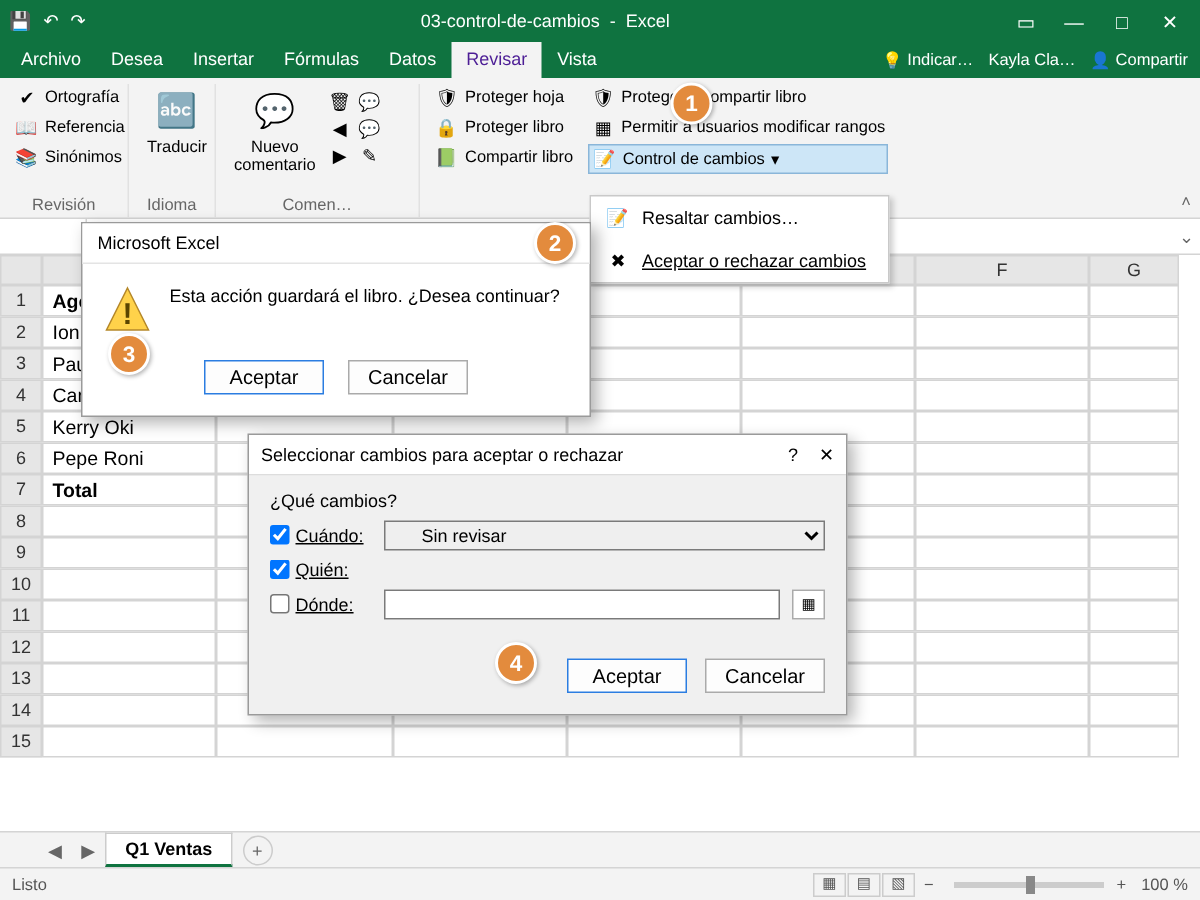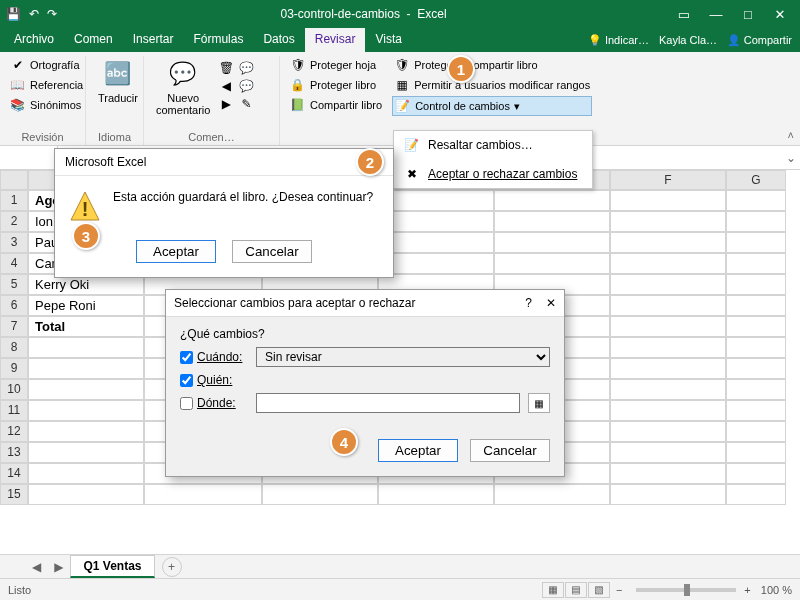--- a/index.html
+++ b/index.html
@@ -74,22 +74,22 @@
 .dlg1 .warn { width: 32px; height: 32px; }
 .dlg1 .btns { display: flex; gap: 16px; justify-content: center; padding: 8px 0 14px 0; }
 .dlg1 .btn { min-width: 80px; padding: 3px 12px; border: 1px solid #aaa; background: #fdfdfd; }
 .dlg1 .btn.primary { border: 1px solid #2b7de1; }
 
 .dlg2 { left: 165px; top: 289px; width: 400px; background: #f0f0f0; z-index: 40; }
 .dlg2 .titleb { display: flex; padding: 6px 8px; background: #fff; border-bottom: 1px solid #ddd; }
 .dlg2 .titleb .t { flex: 1; }
 .dlg2 .content { padding: 10px 14px; }
 .dlg2 .row { display: flex; align-items: center; gap: 8px; margin: 6px 0; }
-.dlg2 .row label { width: 68px; display: flex; align-items: flex-end; gap: 4px; }
-.dlg2 .row select, .dlg2 .row input.txt { flex: 1; border: 1px solid #7a7a7a; height: 20px; font-size: 12px; padding: 0 4px; }
+.dlg2 .row label { width: 68px; display: flex; align-items: flex-start; gap: 4px; }
+.dlg2 .row select, .dlg2 .row input.txt { flex: 1; border: 1px solid #7a7a7a; height: 20px; font-size: 12px; padding: 0 20px; }
 .dlg2 .row select.sel-hl { background: #0a64c2; color: #fff; }
 .dlg2 .btns { display: flex; gap: 12px; justify-content: flex-end; padding: 10px 14px 14px 14px; }
 .dlg2 .btn { min-width: 80px; padding: 3px 12px; border: 1px solid #aaa; background: #fdfdfd; }
 .dlg2 .btn.primary { border: 1px solid #2b7de1; }
 .dlg2 .refbtn { width: 22px; height: 20px; border: 1px solid #aaa; background: #fff; font-size: 10px; }
 
 
 .badge { position: absolute; width: 28px; height: 28px; border-radius: 50%; background: #e38b3d; border: 2px solid #fff; color: #fff; font-weight: 700; font-size: 15px; display: flex; align-items: center; justify-content: center; box-shadow: 1px 1px 3px rgba(0,0,0,.3); z-index: 100; }
 
 .underline { text-decoration: underline; }
@@ -111,21 +111,21 @@
   <div class="win-controls">
     <span>▭</span>
     <span>—</span>
     <span>□</span>
     <span>✕</span>
   </div>
 </div>
 
 <div class="menutabs">
   <div class="tab">Archivo</div>
-  <div class="tab">Comen</div>
+  <div class="tab">Desea</div>
   <div class="tab">Insertar</div>
   <div class="tab">Fórmulas</div>
   <div class="tab">Datos</div>
   <div class="tab active">Revisar</div>
   <div class="tab">Vista</div>
   <div class="spacer"></div>
   <div class="right">
     <div class="item">
         <span>💡</span>
         <span>Indicar…</span>

